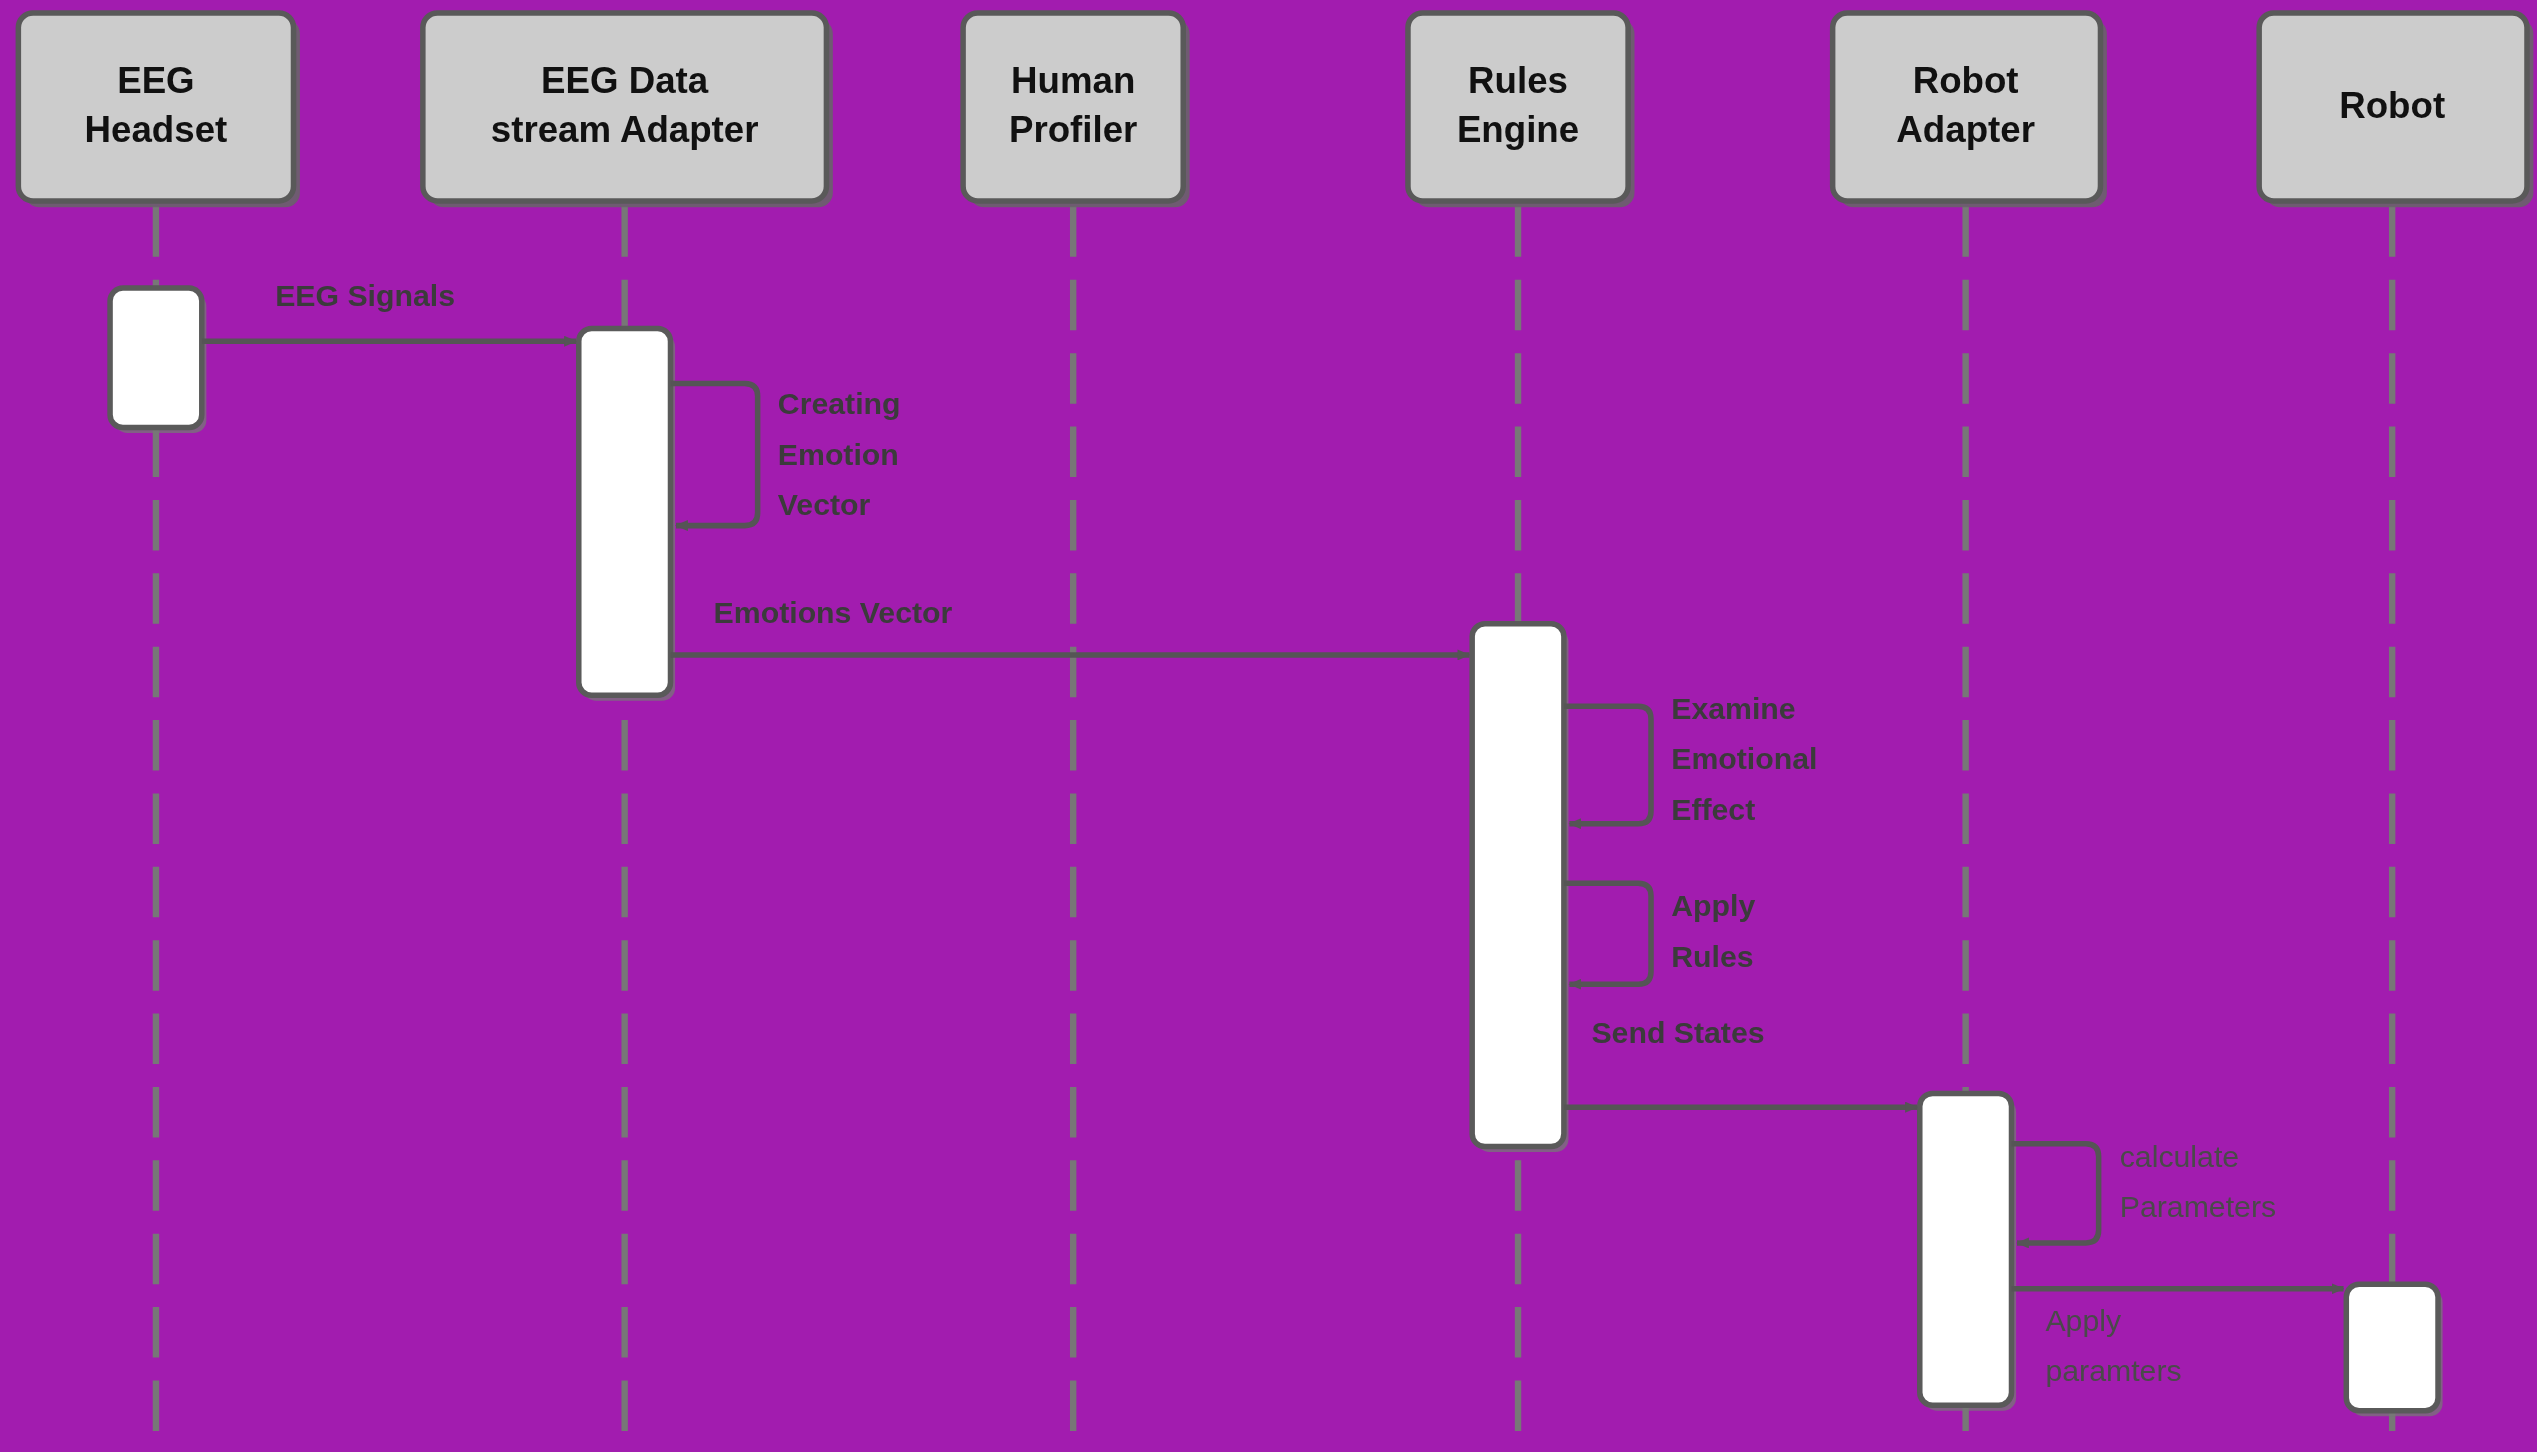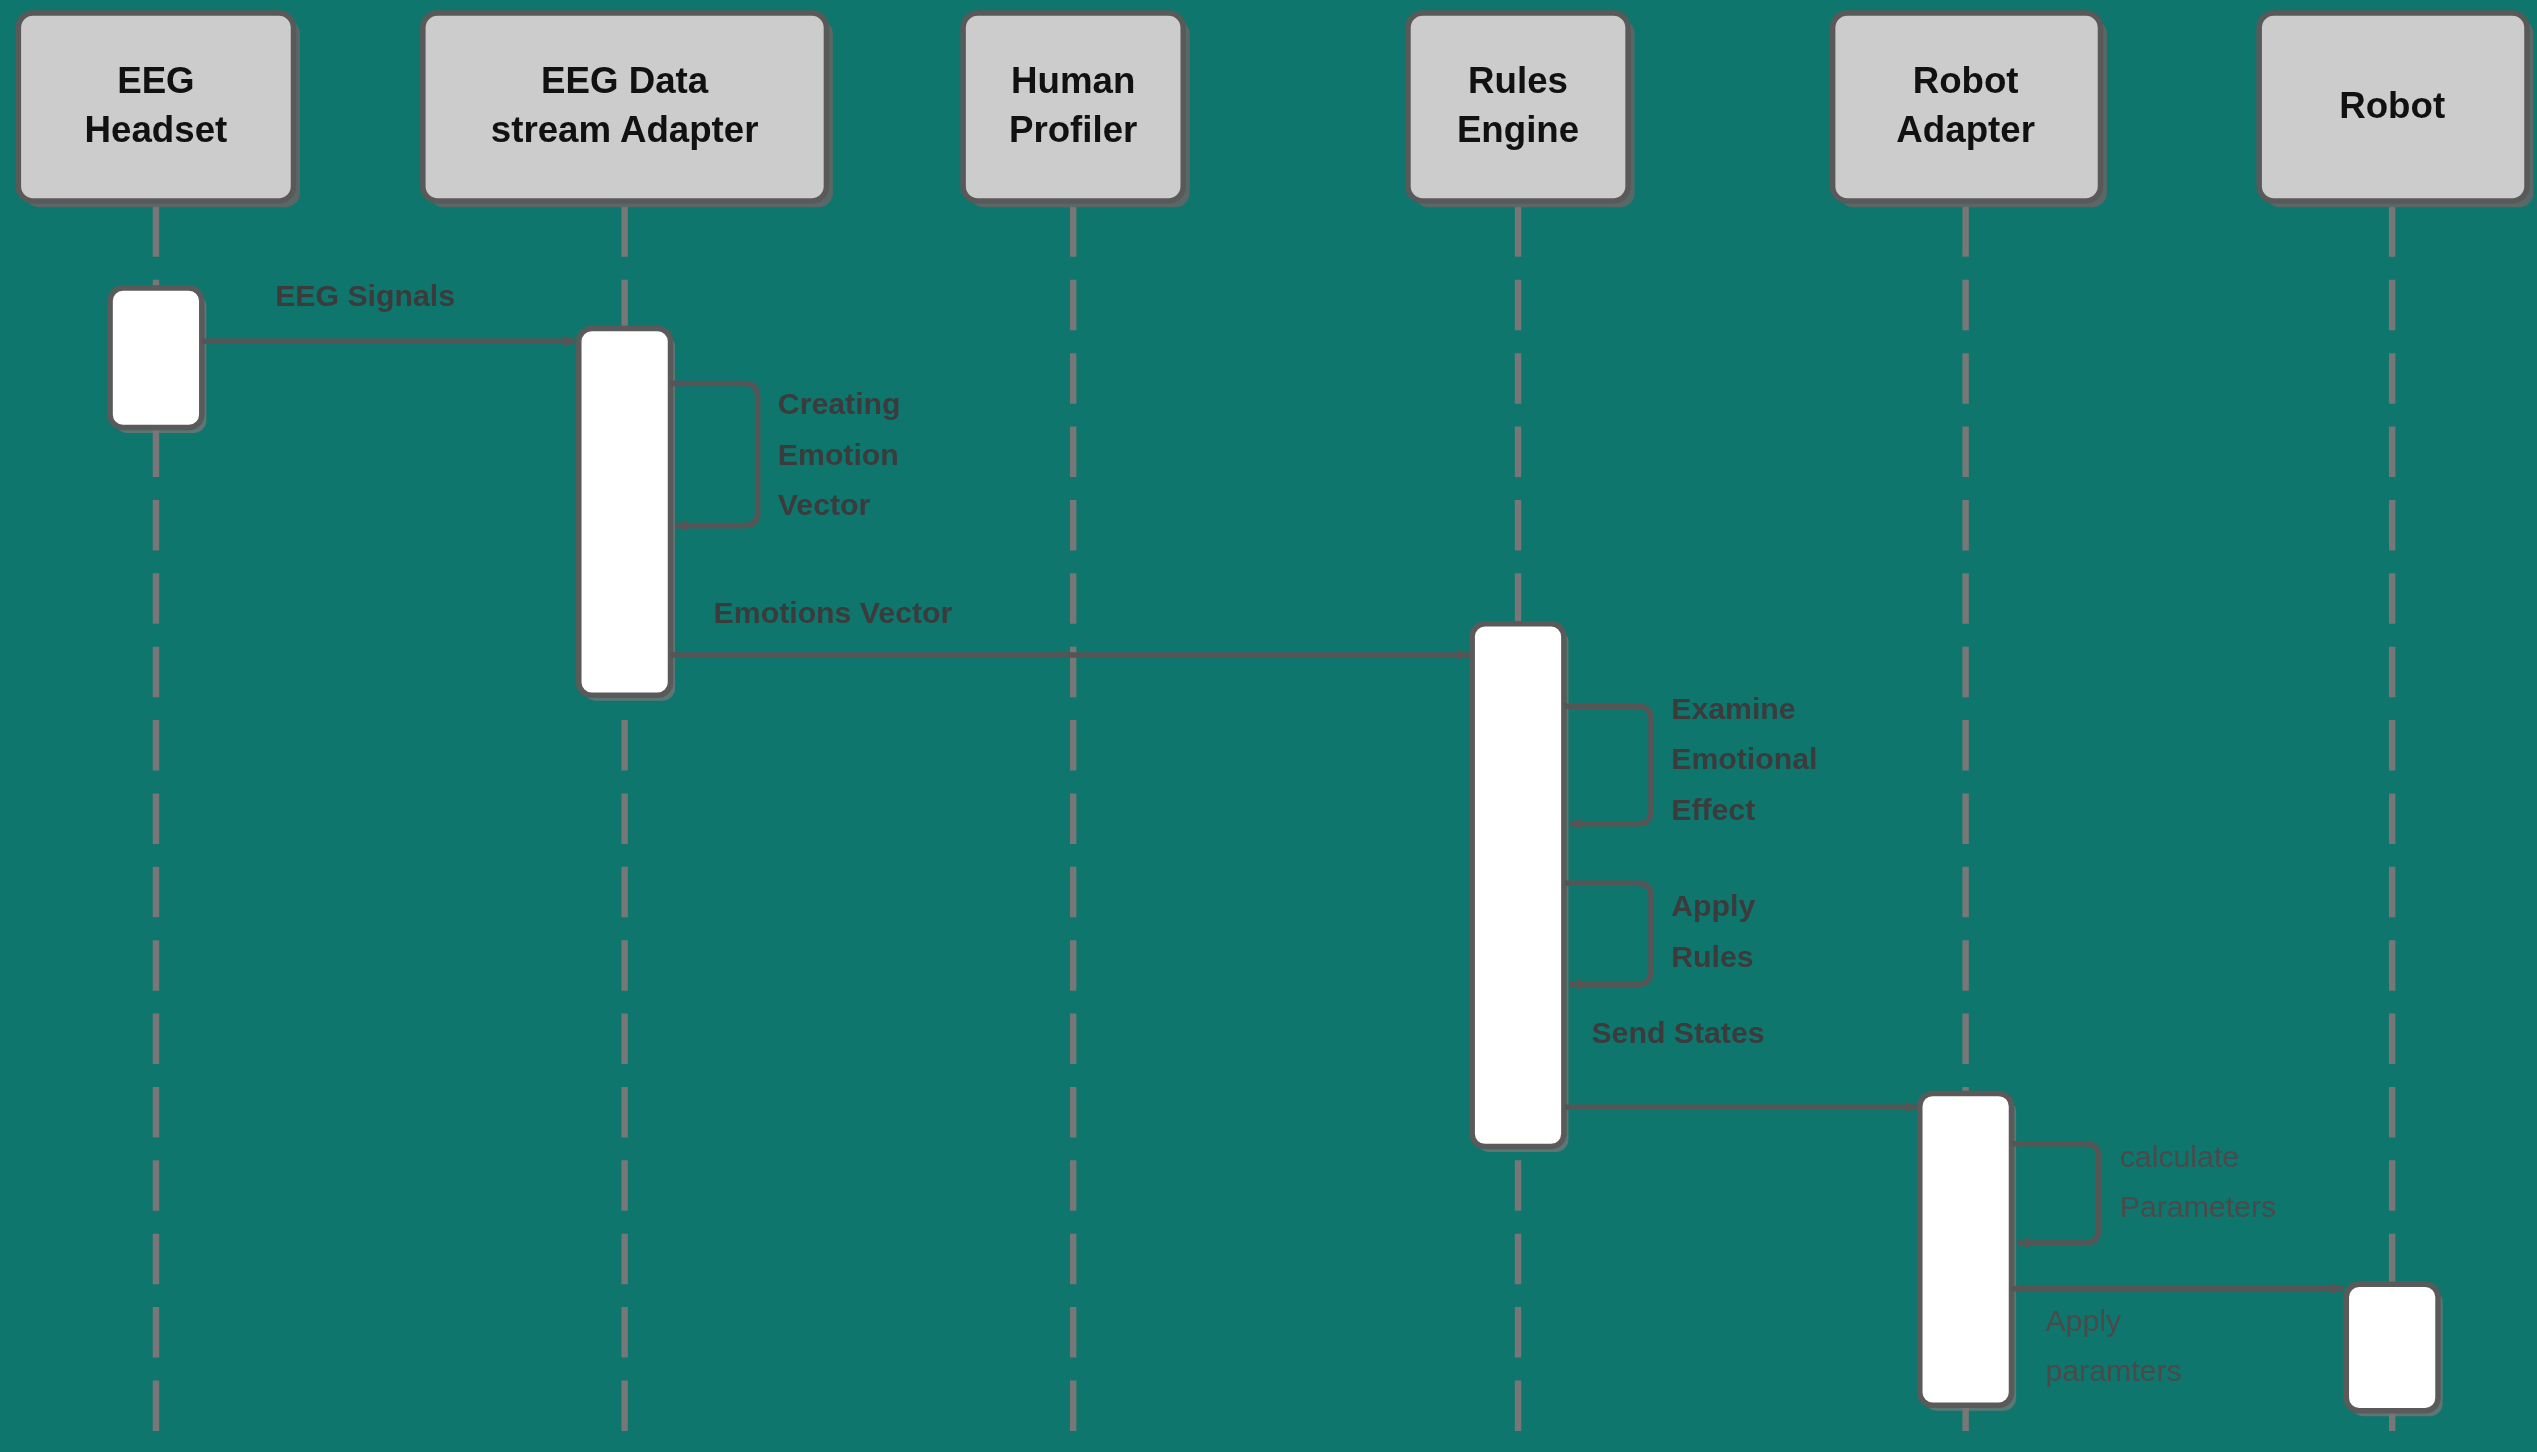--- a/index.html
+++ b/index.html
@@ -7,21 +7,21 @@
     padding: 0;
     background: #ffffff;
   }
   body {
     font-family: "Liberation Sans", sans-serif;
   }
   #canvas {
     position: relative;
     width: 2538px;
     height: 1453px;
-    background: #0f766e;
+    background: #a21caf;
     overflow: hidden;
   }
   #diagram-svg {
     position: absolute;
     top: 0;
     left: 0;
     width: 2538px;
     height: 1453px;
   }
   .participant-label {

